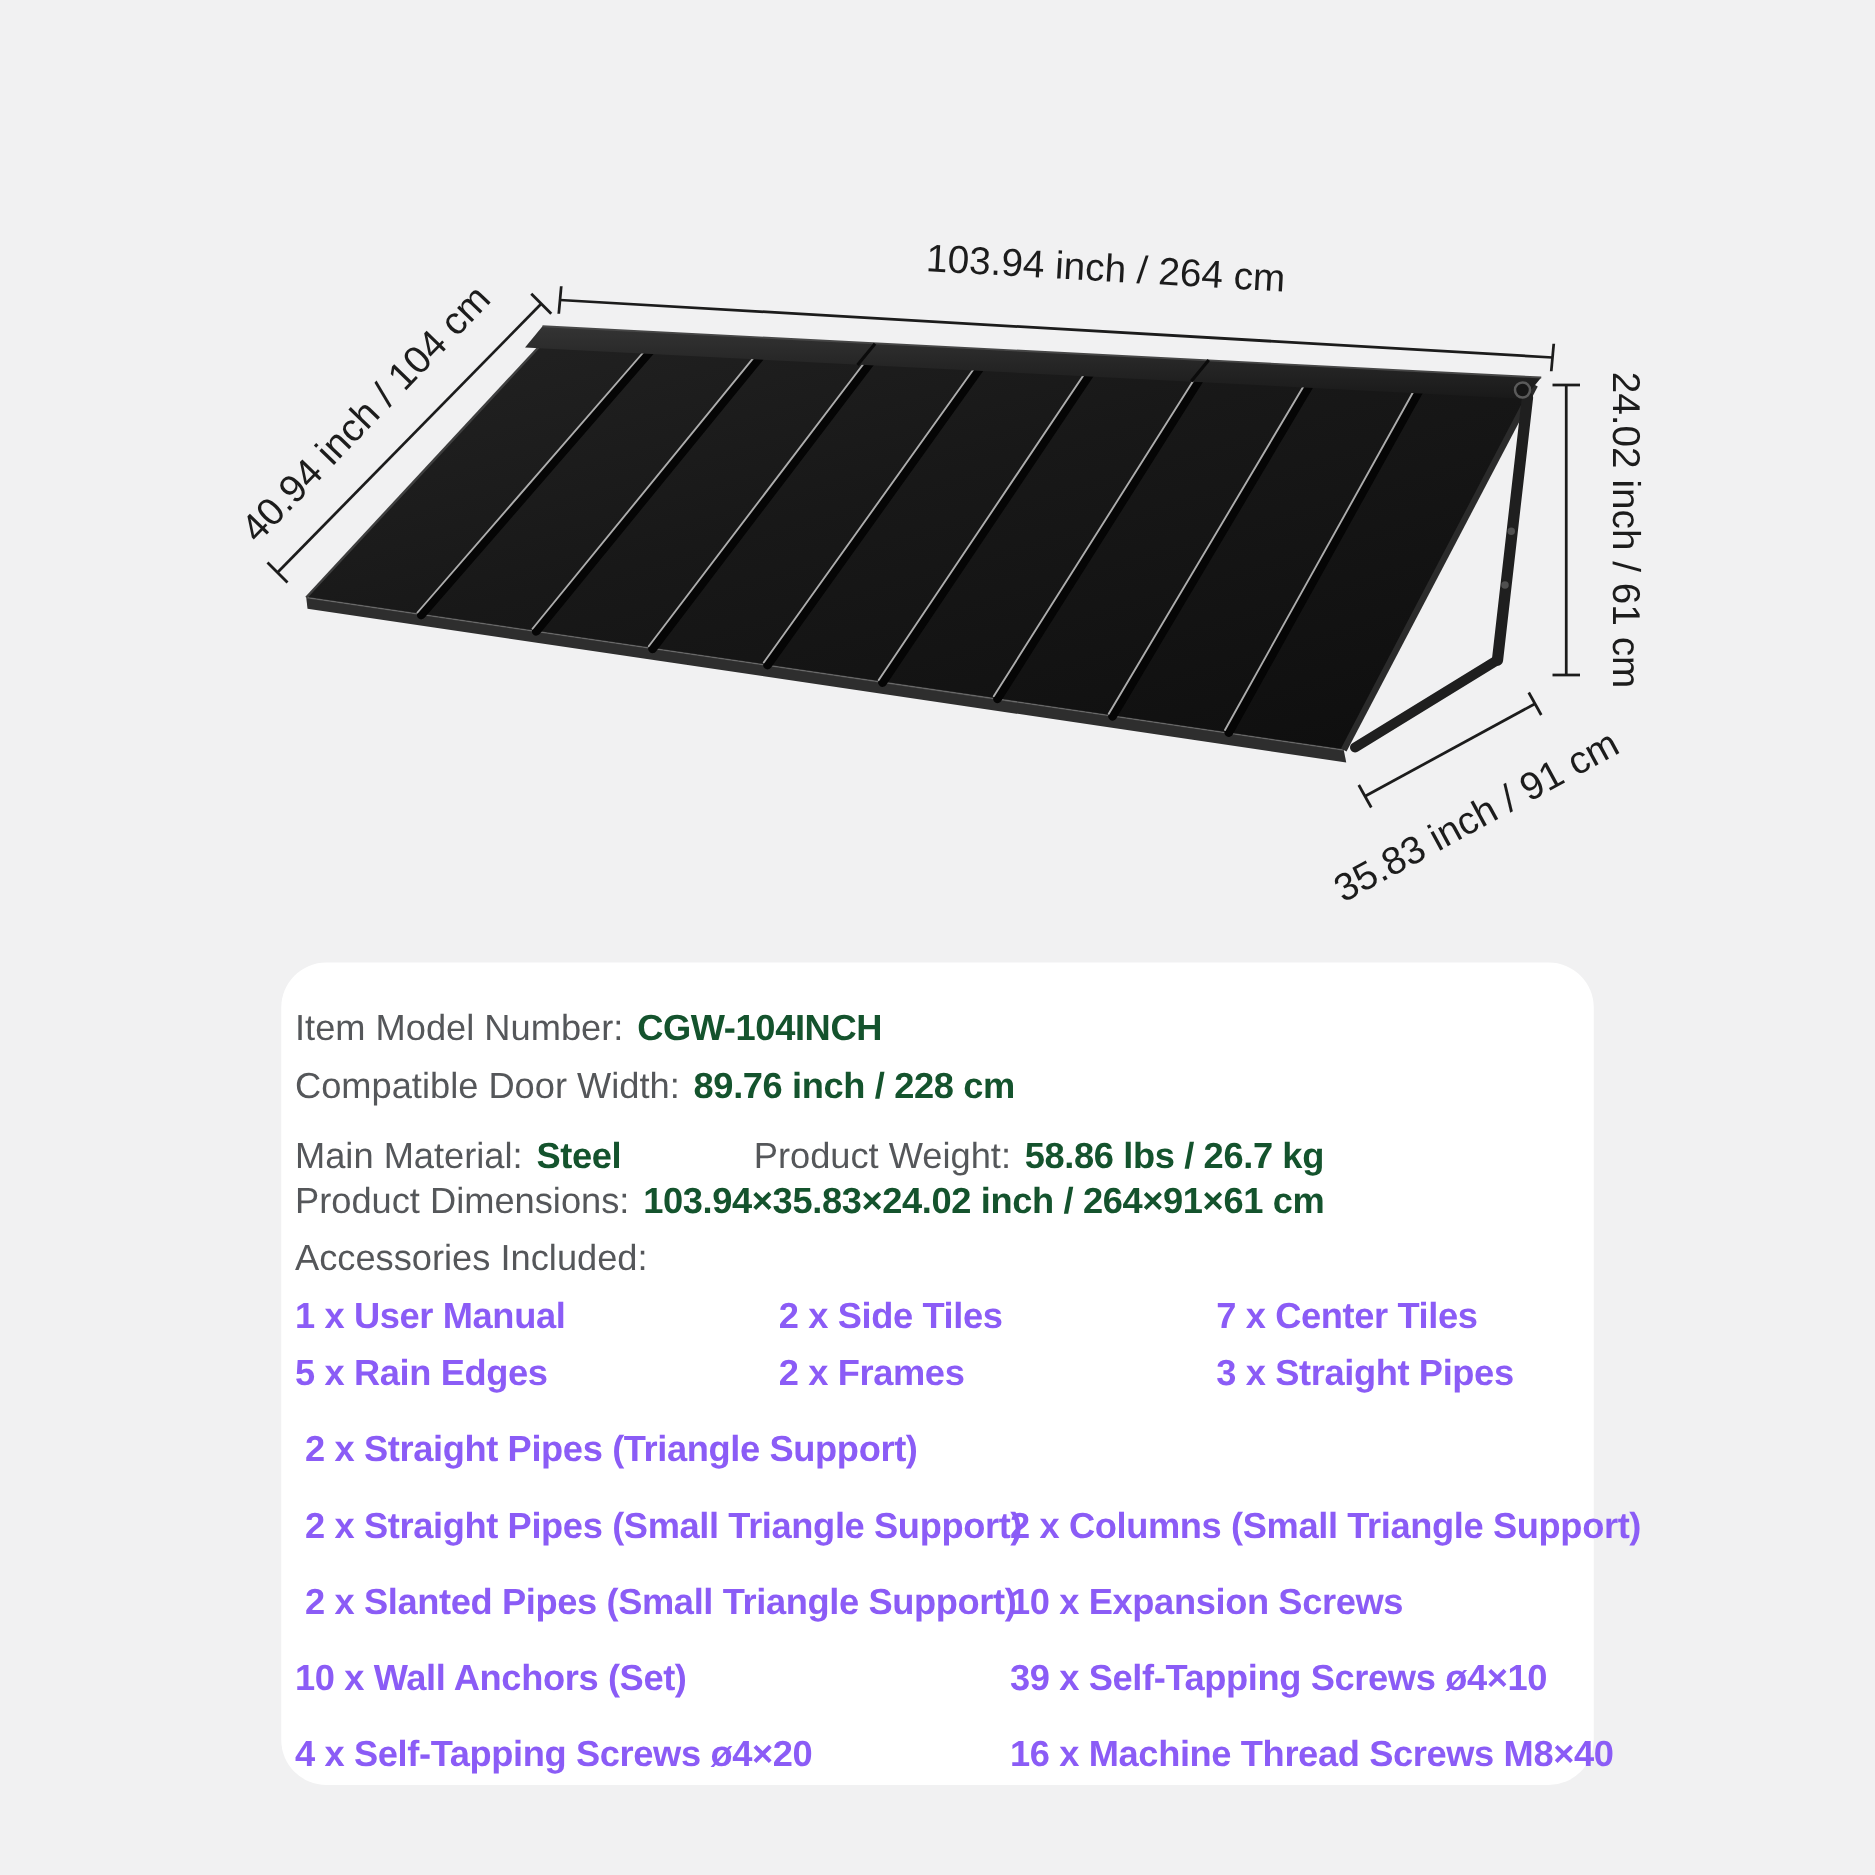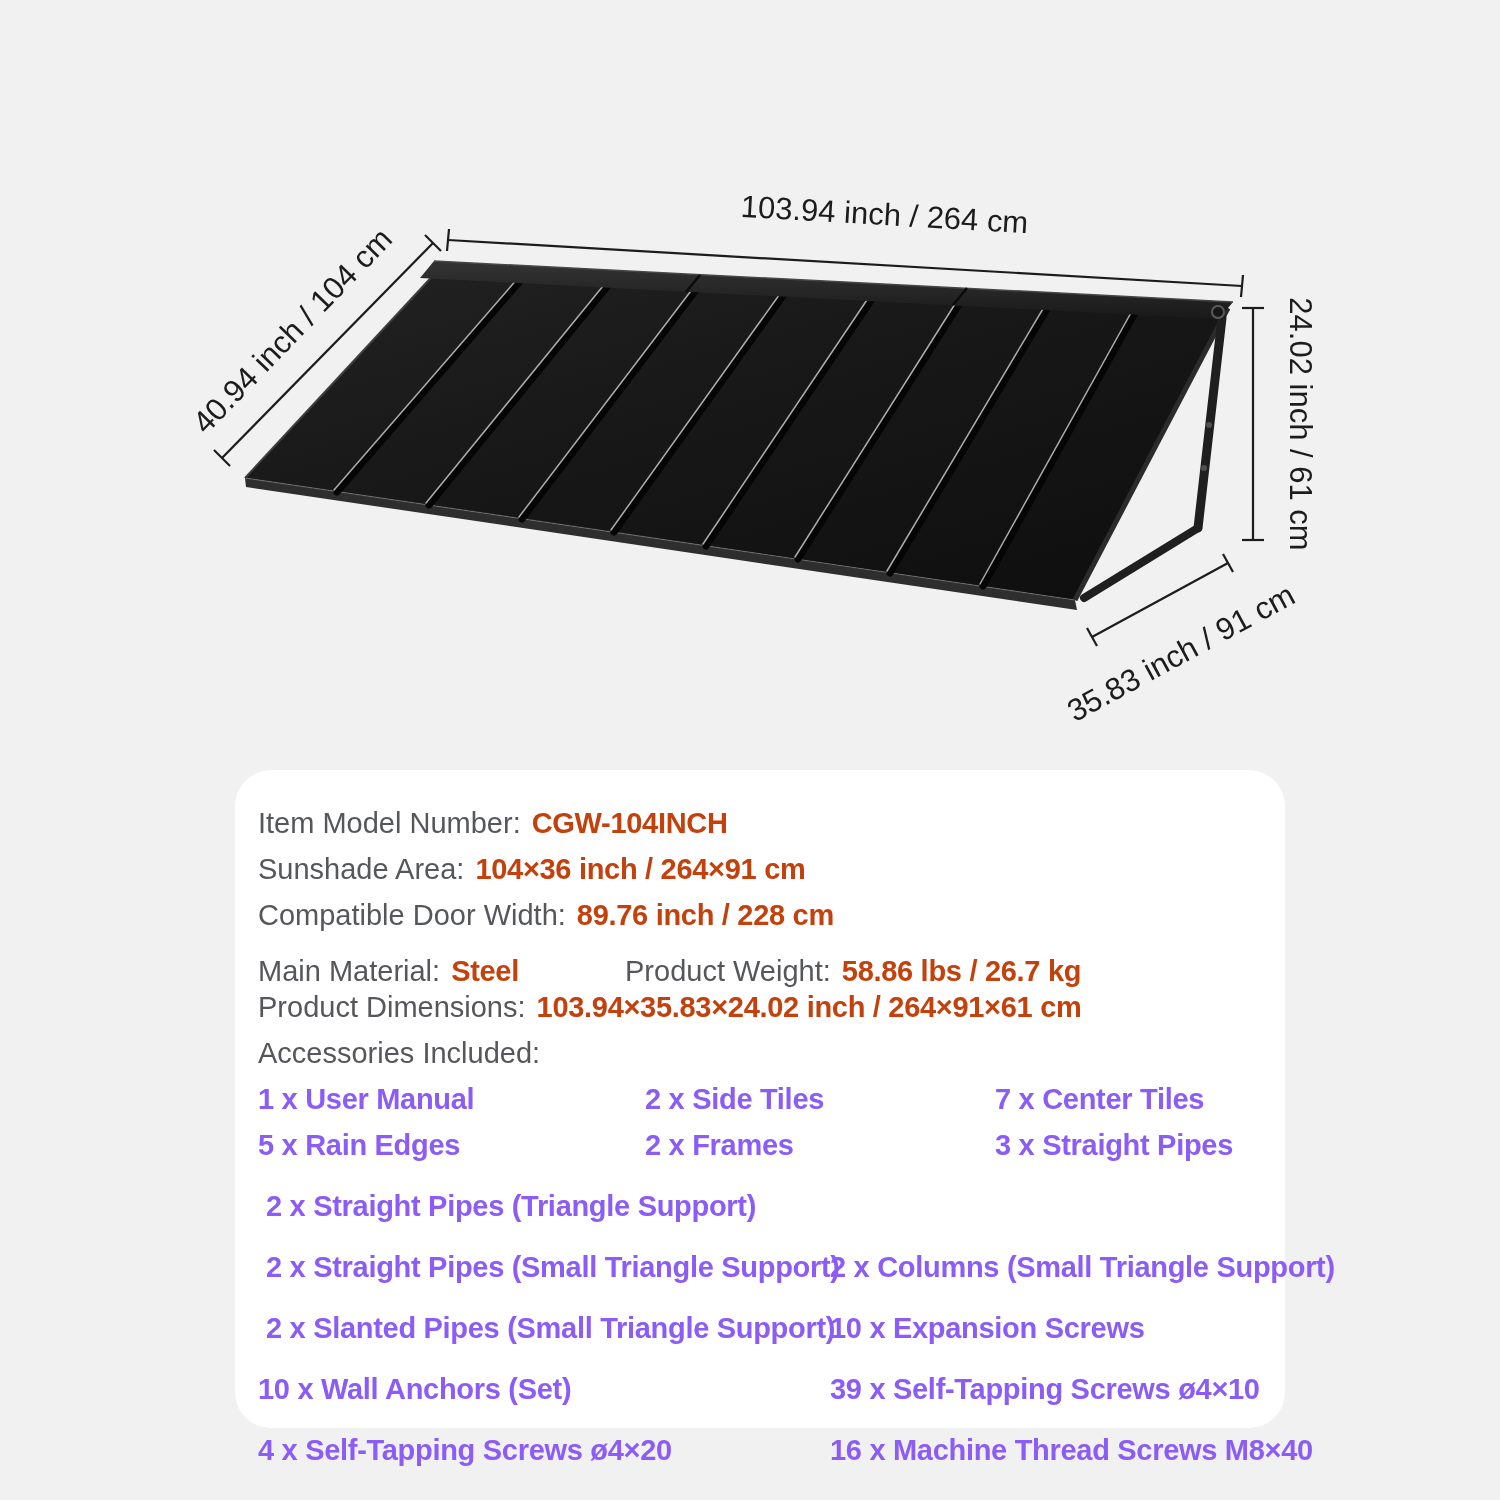--- a/index.html
+++ b/index.html
@@ -14,32 +14,32 @@
   
   svg.diagram{position:absolute;left:0;top:0;display:block;}
   .dim-text{
     font-family:"Liberation Sans", sans-serif;
     font-size:31px;
     fill:#1c1c1c;
   }
 
   
   .panel{
-    position:absolute;left:235px;top:770px;
+    position:absolute;left:225px;top:770px;
     width:1050px;height:658px;
     background:#ffffff;border-radius:36px;
     box-sizing:border-box;
-    padding:30px 20px 0 23px;
+    padding:30px 20px 0 11px;
   }
   .spec-line{
     height:46px;display:flex;align-items:center;
     font-size:29px;color:#55575a;white-space:nowrap;
   }
   .spec-line .lbl{color:#55575a;margin-right:11px;}
-  .spec-line .val{color:#c2410c;font-weight:bold;letter-spacing:-0.3px;}
+  .spec-line .val{color:#14532d;font-weight:bold;letter-spacing:-0.3px;}
   .pair{display:flex;align-items:flex-start;margin-top:20px;}
   .pair.first{width:367px;}
   .acc-row{
     height:46px;display:grid;align-items:center;
     font-size:29px;font-weight:bold;color:#8b5cf6;
     letter-spacing:-0.3px;white-space:nowrap;
   }
   .acc-row.cols3{grid-template-columns:387px 350px 1fr;}
   .acc-row.cols2{grid-template-columns:572px 1fr;margin-top:15px;}
   .acc-row .indent{padding-left:8px;}
@@ -136,24 +136,20 @@
     <text class="dim-text" x="1186" y="662" text-anchor="middle" transform="rotate(-28.5 1186 662)">35.83 inch / 91 cm</text>
   </svg>
 
   <div class="panel">
 
     <div class="spec-line">
       <span class="lbl">Item Model Number:</span>
       <span class="val">CGW-104INCH</span>
     </div>
 
-    <div class="spec-line">
-      <span class="lbl">Sunshade Area:</span>
-      <span class="val">104×36 inch / 264×91 cm</span>
-    </div>
 
     <div class="spec-line">
       <span class="lbl">Compatible Door Width:</span>
       <span class="val">89.76 inch / 228 cm</span>
     </div>
 
     <div class="spec-line">
       <span class="pair first">
         <span class="lbl">Main Material:</span>
         <span class="val">Steel</span>

